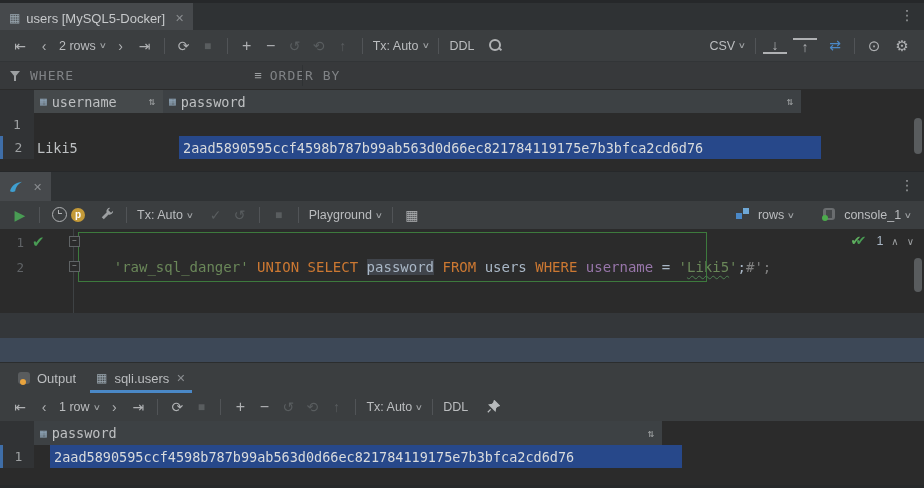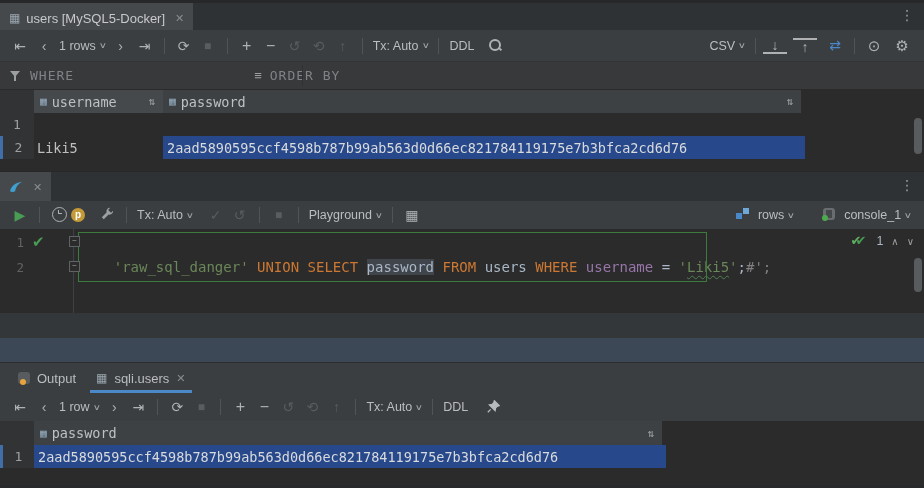--- a/index.html
+++ b/index.html
@@ -69,21 +69,21 @@
              display:flex;align-items:center;color:#808386;}
   .filterrow .lbl{font-family:"DejaVu Sans Mono",monospace;font-size:13px;margin-left:8px;letter-spacing:1px;}
 
   
   .gridbg{position:absolute;left:0;right:0;background:#2b2b2b;}
   .cell{position:absolute;display:flex;align-items:center;font-family:"DejaVu Sans Mono",monospace;
         font-size:13.5px;color:#bdc0c2;white-space:nowrap;overflow:hidden;}
   .hdr{background:#3d4144;color:#bec0c2;}
   .hdr .colic{color:#8fa5b8;font-size:11px;margin:0 5px 0 6px;}
   .gut{background:#313335;color:#9da0a2;justify-content:center;font-size:13px;}
-  .sel{background:#27488a;color:#d8dadc;}
+  .sel{background:#27488a;color:#d8dadc;margin-left:16px;}
   .selstripe{position:absolute;left:0;width:3px;background:#3f6ea8;}
   .sort{margin-left:auto;margin-right:8px;color:#9da0a2;font-size:11px;}
   .scroll-thumb{position:absolute;width:8px;background:#595c5e;border-radius:4px;}
 
   
   .editor{position:absolute;left:0;right:0;background:#2b2b2b;}
   .lnum{position:absolute;width:20px;text-align:right;color:#606366;
         font-family:"DejaVu Sans Mono",monospace;font-size:12.5px;}
   .foldline{position:absolute;width:1px;background:#3e4244;}
   .foldbox{position:absolute;width:9px;height:9px;border:1px solid #5f6365;background:#2b2b2b;
@@ -122,21 +122,21 @@
       <span>users [MySQL5-Docker]</span>
       <span class="close">✕</span>
     </div>
     <span class="more-dots">⋮</span>
   </div>
 
   <div class="toolbar" style="top:30px;height:31px;">
     <span class="tbi">⇤</span>
     <span class="tbi">‹</span>
     <span class="tbtxt">
-        <span>1 rows</span>
+        <span>2 rows</span>
         <span class="chev">∨</span>
       </span>
     <span class="tbi">›</span>
     <span class="tbi">⇥</span>
     <span class="vsep"></span>
     <span class="tbi">⟳</span>
     <span class="tbi sm dis">■</span>
     <span class="vsep"></span>
     <span class="tbi" style="font-size:16px">+</span>
     <span class="tbi" style="font-size:16px">−</span>

